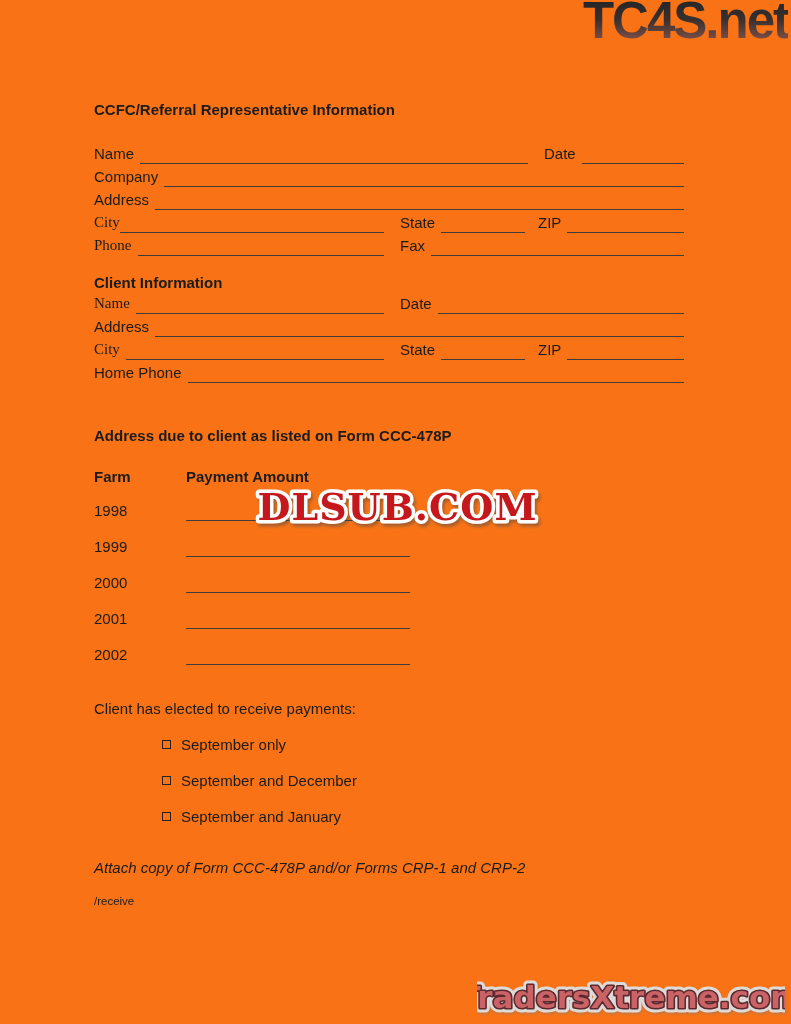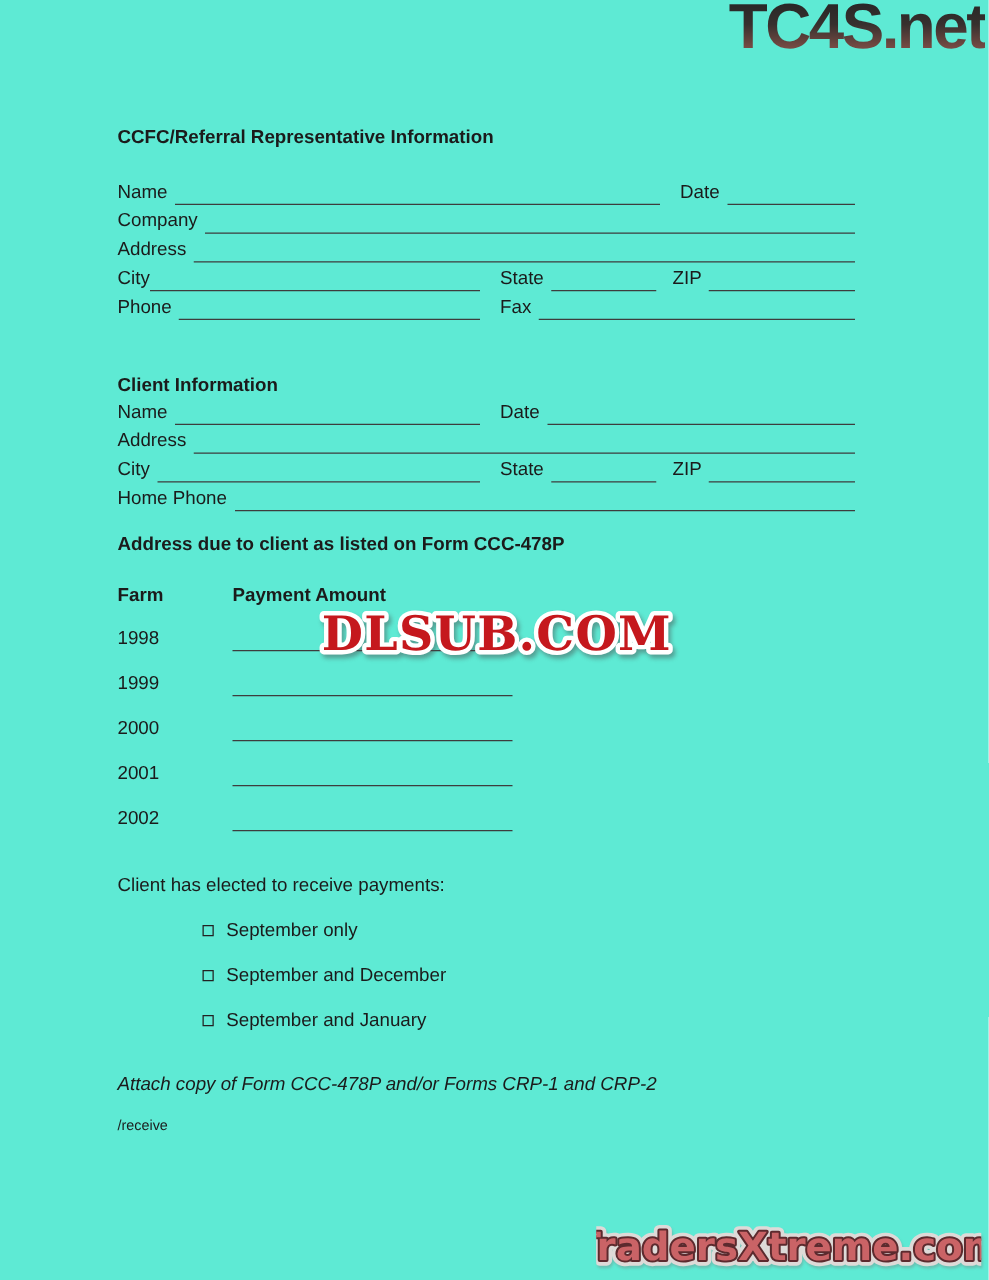--- a/index.html
+++ b/index.html
@@ -1,20 +1,20 @@
 <!DOCTYPE html>
 <html><head>
 <meta charset="utf-8">
 <style>
   * { margin:0; padding:0; box-sizing:border-box; }
   html,body { background:#ffffff; }
   .page {
     position:relative;
     width:791px; height:1024px;
-    background:#5eead4;
+    background:#f97316;
     font-family:"Liberation Sans", sans-serif;
     color:#1b1b1b;
     overflow:hidden;
     margin:0 auto;
   }
 
   
   .wm-top {
     position:absolute; top:-5px; right:3px;
     font-size:51px; font-weight:bold; letter-spacing:-2px; line-height:1;
@@ -40,21 +40,21 @@
   .h2  { font-size:15px; font-weight:bold; line-height:17px; }
 
   
   .rows-rep    { margin-top:23px; }
   .row { display:flex; align-items:flex-end; height:23px; font-size:15px;text-align:right; }
   .lbl { white-space:pre; padding-bottom:2px; padding-right:6px; }
   .ln  { border-bottom:1.5px solid #3d3d3d; height:100%; }
   .grow { flex:1 1 auto; }
   .seg { display:flex; align-items:flex-end; }
   .seg-434 { width:434px; }
-  .seg-290 { width:290px; }
+  .seg-290 { width:290px;font-family:Liberation Serif, serif; }
   .ml16 { margin-left:16px; }
   .ml13 { margin-left:13px; }
   .w84  { width:84px; }
 
   
   .paycols { display:flex; font-size:15px; font-weight:bold; margin-top:24px; }
   .ycol { width:92px; }
   .prow { display:flex; align-items:flex-end; height:36px; font-size:15px; }
   .yr   { width:92px; padding-bottom:2px; }
   .pln  { width:224px; border-bottom:1.5px solid #3d3d3d; height:100%; }
@@ -124,21 +124,21 @@
         <span class="seg seg-290">
           <span class="lbl">Phone</span>
           <span class="ln grow"></span>
         </span>
         <span class="lbl ml16">Fax</span>
         <span class="ln grow"></span>
       </div>
     </div>
   </div>
 
-  <div class="sec" style="top:300px;">
+  <div class="sec" style="top:274px;">
     <div class="h2">Client Information</div>
     <div>
       <div class="row">
         <span class="seg seg-290">
           <span class="lbl">Name</span>
           <span class="ln grow"></span>
         </span>
         <span class="lbl ml16">Date</span>
         <span class="ln grow"></span>
       </div>

